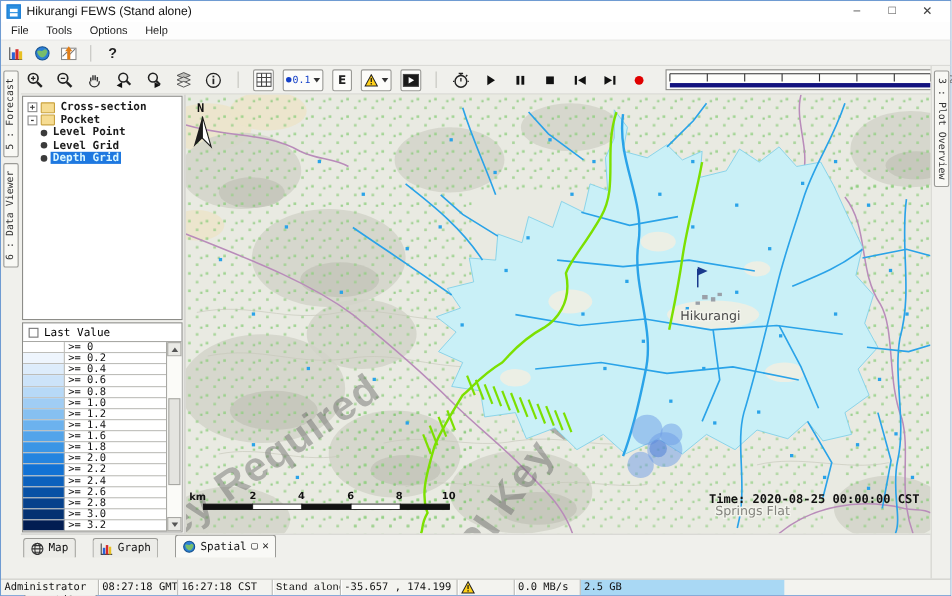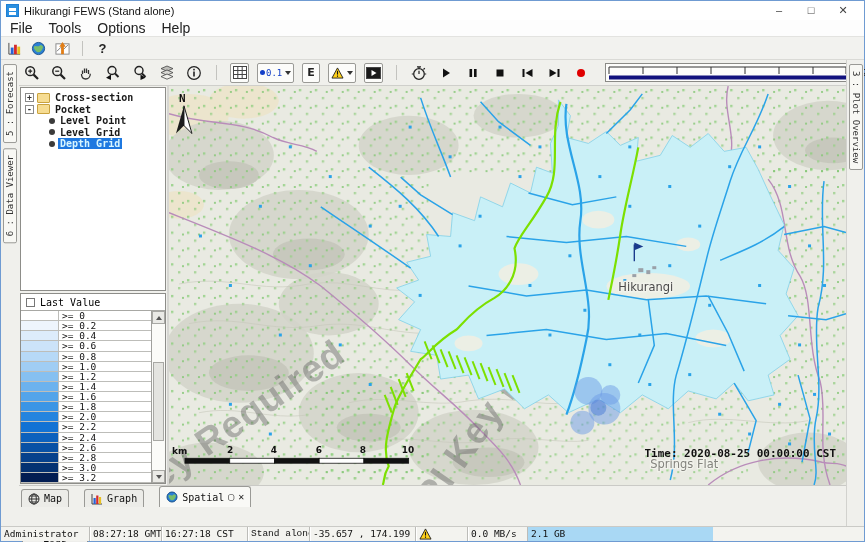--- a/index.html
+++ b/index.html
@@ -5,21 +5,21 @@
   * { box-sizing: border-box; margin: 0; padding: 0; }
   html,body { width:865px; height:542px; overflow:hidden; font-family:"Liberation Sans",sans-serif; background:#fff; }
   .window { width:865px; height:542px; border:1px solid #6f9bd2; display:flex; flex-direction:column; background:#f0f0ee; }
 
   
   .titlebar { height:19px; background:#fff; display:flex; align-items:center; padding:0 5px; gap:5px; font-size:11px; color:#111; flex:none;}
   .appicon { width:13px; height:13px; border:1px solid #1f7fd4; background:#2a8fe0; position:relative; flex:none;}
   .appicon::after{content:""; position:absolute; left:2px; right:2px; top:3px; height:3px; background:#fff; box-shadow:0 4px 0 #fff;}
   .winctl { margin-left:auto; display:flex; }
   .ctl { width:32px; text-align:center; color:#444; font-size:11px; }
-  .menubar { height:17px; background:#fdfdfd; border-bottom:1px solid #e3e3e0; display:flex; gap:16px; padding:0 9px; font-size:14px; align-items:center; color:#222; flex:none;}
+  .menubar { height:17px; background:#fdfdfd; border-bottom:1px solid #e3e3e0; display:flex; gap:16px; padding:0 9px; font-size:10px; align-items:center; color:#222; flex:none;}
   .menu-item{ cursor:default; }
   .toolbar1 { height:23px; background:#f2f2ef; display:flex; align-items:center; padding:0 4px; gap:5px; border-bottom:1px solid #dadad6; flex:none;}
   .sep { width:1px; height:15px; background:#c3c3bf; margin:0 5px; flex:none;}
   .tb { width:19px; height:20px; display:flex; align-items:center; justify-content:center; flex:none;}
   .tb.boxed { border:1px solid #9a9a96; background:#fcfcfa; border-radius:2px; }
   .qmark { font-size:13px; font-weight:bold; color:#222; }
 
   
   .main { flex:1; display:flex; min-height:0; }
   .vstrip { width:18px; background:#f0f0ec; display:flex; flex-direction:column; align-items:center; padding-top:4px; gap:5px; flex:none;}
@@ -35,21 +35,21 @@
   .drop { width:0; height:0; border-left:3px solid transparent; border-right:3px solid transparent; border-top:4px solid #333; margin-left:2px;}
   .ebtn { font:bold 11px "DejaVu Sans",sans-serif; color:#222; width:auto; padding:0 4px;}
   .slider { width:245px; height:19px; border:1px solid #8a8a86; background:#fdfdfb; margin-left:6px; flex:none;}
   .tdate { font:9.5px "DejaVu Sans Mono",monospace; color:#111; margin-left:4px; white-space:nowrap; }
 
   
   .content { flex:1; display:flex; min-height:0; }
   .leftpanel { width:150px; display:flex; flex-direction:column; background:#f0f0ec; border-right:2px solid #d6d6d2; flex:none;}
   .tree { height:204px; background:#fff; border:1px solid #8d8d89; margin:1px; font:bold 10px "DejaVu Sans Mono",monospace; color:#1a1a1a; padding-top:4px; overflow:hidden; flex:none;}
   .trow { display:flex; align-items:center; height:11.5px; gap:3px; padding-left:4px; }
-  .trow.child { padding-left:28px; }
+  .trow.child { padding-left:16px; }
   .expander { width:9px; height:9px; border:1px solid #8a8a8a; background:#fff; font:bold 8px/7px "DejaVu Sans Mono",monospace; text-align:center; color:#333; flex:none;}
   .folder { width:13px; height:10px; background:#f6dc92; border:1px solid #c9a23e; border-radius:1px; flex:none;}
   .bullet { width:6px; height:6px; border-radius:50%; background:#3b3b3b; flex:none;}
   .tlabel { padding:0 2px; }
   .trow.selected .tlabel { background:#1e78e0; color:#d8f6ff; }
 
   .legend { flex:1; background:#fff; border:1px solid #8d8d89; margin:1px; display:flex; flex-direction:column; font:10px "DejaVu Sans Mono",monospace; min-height:0;}
   .lv-head { height:17px; display:flex; align-items:center; gap:5px; padding:0 5px; border-bottom:1px solid #a8a8a4; flex:none;}
   .checkbox { width:9px; height:9px; border:1px solid #777; background:#fff; flex:none;}
   .ltable { flex:1; display:flex; min-height:0; }
@@ -672,16 +672,16 @@
     <span class="seg s-warn">
       <svg width="13" height="12" viewBox="0 0 14 13">
           <path d="M7 1l6 11H1z" fill="#ffd11a" stroke="#222"></path>
           <rect x="6.4" y="4.2" width="1.2" height="4" fill="#111"></rect>
           <rect x="6.4" y="9.2" width="1.2" height="1.4" fill="#111"></rect>
         </svg>
     </span>
     <span class="seg s-net">0.0 MB/s</span>
     <span class="seg s-mem">
       <span class="memfill"></span>
-      <span class="memtext">2.1 GB</span>
+      <span class="memtext">2.5 GB</span>
     </span>
   </div>
 </div>
 
 </body></html>

